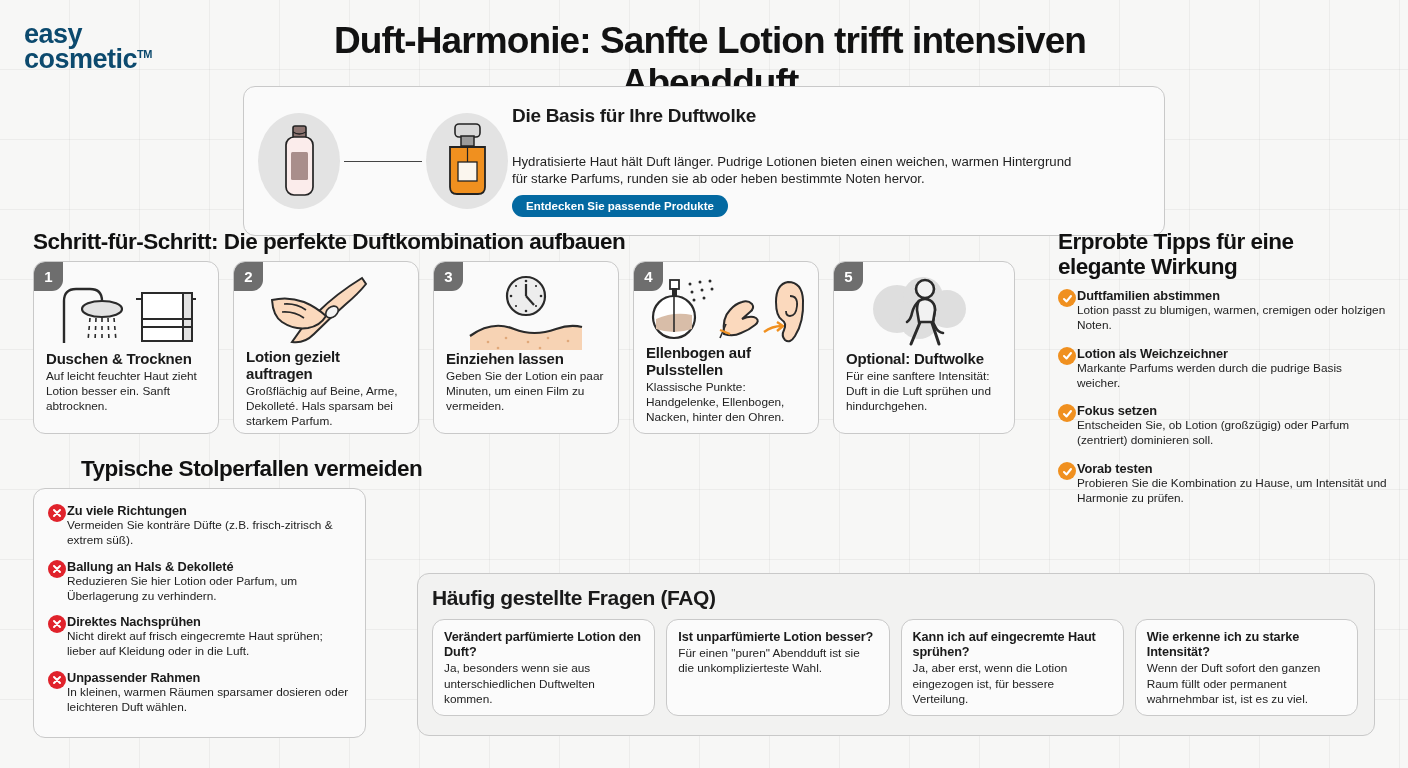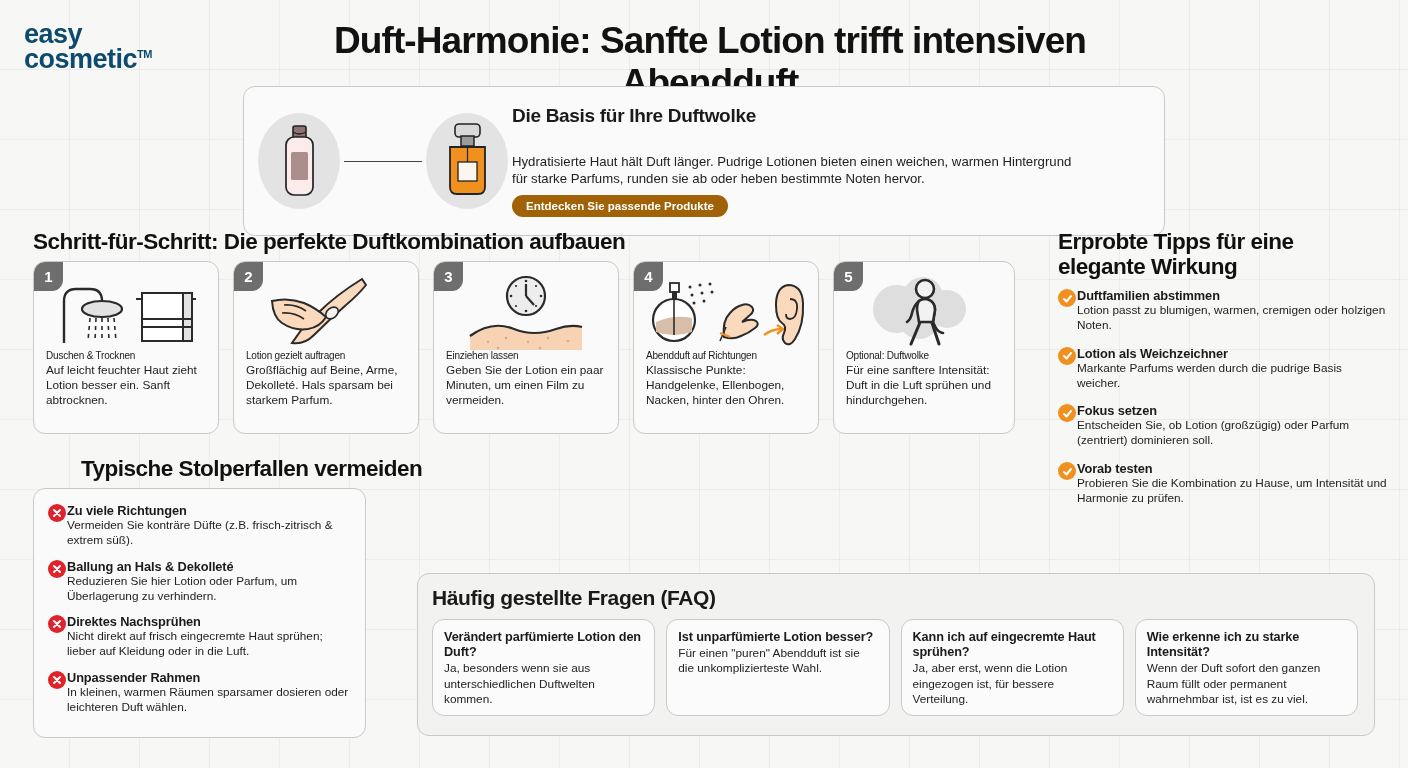--- a/index.html
+++ b/index.html
@@ -55,21 +55,21 @@
     background: #e3e3e3; display: flex; align-items: center; justify-content: center;
     position: relative;
   }
   .hero-link { flex: 1; height: 1px; background: #444; margin: 0 4px; }
 
   .hero-text { flex: 1; padding-left: 4px; }
   .hero-head { font-size: 19px; font-weight: 800; letter-spacing: -0.3px; margin-bottom: 6px; }
   .hero-body { font-size: 13.2px; line-height: 1.32; color: #222; max-width: 560px; margin-top: 26px; }
   .cta {
     display: inline-block; margin-top: 8px;
-    background: #a16207; color: #fff;
+    background: #0369a1; color: #fff;
     font-size: 11.5px; font-weight: 700;
     padding: 5px 14px; border-radius: 20px;
     border: none; cursor: pointer; font-family: inherit;
   }
 
   
   .sec-head {
     font-size: 22.5px; font-weight: 800; letter-spacing: -0.5px; color: #111;
   }
   #steps-heading { position: absolute; left: 33px; top: 229px; }
@@ -91,21 +91,21 @@
     width: 29px; height: 29px;
     background: #6e6e6e; color: #fff;
     border-radius: 11px 0 11px 0;
     font-size: 15px; font-weight: 700;
     display: flex; align-items: center; justify-content: center;
   }
   .step-icon {
     height: 76px; margin-top: 2px;
     display: flex; align-items: center; justify-content: center;
   }
-  .step-title { font-size: 10px; font-weight: 400; letter-spacing: -0.2px; margin-bottom: 2px; }
+  .step-title { font-size: 15px; font-weight: 700; letter-spacing: -0.2px; margin-bottom: 2px; }
   .step-desc { font-size: 11.8px; line-height: 1.27; color: #222; }
 
   
   .pitfalls {
     position: absolute; left: 33px; top: 488px;
     width: 333px; height: 250px;
     padding: 14px 14px 10px 14px;
   }
   .li-row { display: flex; gap: 1px; margin-bottom: 11px; }
   .li-row:last-child { margin-bottom: 0; }
@@ -279,21 +279,21 @@
           </g>
           <path d="M78 60 q-2 -16 6 -24 q5 -6 12 -8 q6 -2 10 2 q3 4 -2 8 l-8 7 q9 -4 14 -1 q4 3 -1 7 q-6 5 -14 8 q-8 4 -17 1 z" fill="#fbd9bd" stroke="#2a2a2a" stroke-width="2"></path>
           <path d="M80 50 l-6 14" fill="none" stroke="#2a2a2a" stroke-width="1.6"></path>
           <path d="M74 56 l10 4" fill="none" stroke="#f0901f" stroke-width="2"></path>
           <path d="M118 58 q8 -6 18 -6" fill="none" stroke="#f0901f" stroke-width="2.4"></path>
           <path d="M131 48 l6 4 l-6 5" fill="none" stroke="#f0901f" stroke-width="2.4"></path>
           <path d="M142 8 q14 0 15 18 q1 22 -8 36 q-5 8 -10 4 q-4 -4 -1 -10 q3 -7 -2 -10 q-6 -4 -6 -18 q0 -18 12 -20 z" fill="#fbd9bd" stroke="#2a2a2a" stroke-width="2"></path>
           <path d="M144 22 q8 0 7 10 q-1 10 -7 10 q-4 0 -4 -5" fill="none" stroke="#2a2a2a" stroke-width="1.8"></path>
         </svg>
       </div>
-      <div class="step-title">Abendduft auf Richtungen</div>
+      <div class="step-title">Ellenbogen auf Pulsstellen</div>
       <div class="step-desc">Klassische Punkte: Handgelenke, Ellenbogen, Nacken, hinter den Ohren.</div>
     </div>
 
     <div class="card step">
       <div class="step-badge">5</div>
       <div class="step-icon">
         <svg width="130" height="74" viewBox="0 0 130 74">
           <g fill="#dedede">
             <circle cx="38" cy="34" r="24"></circle>
               <circle cx="64" cy="22" r="20"></circle>

